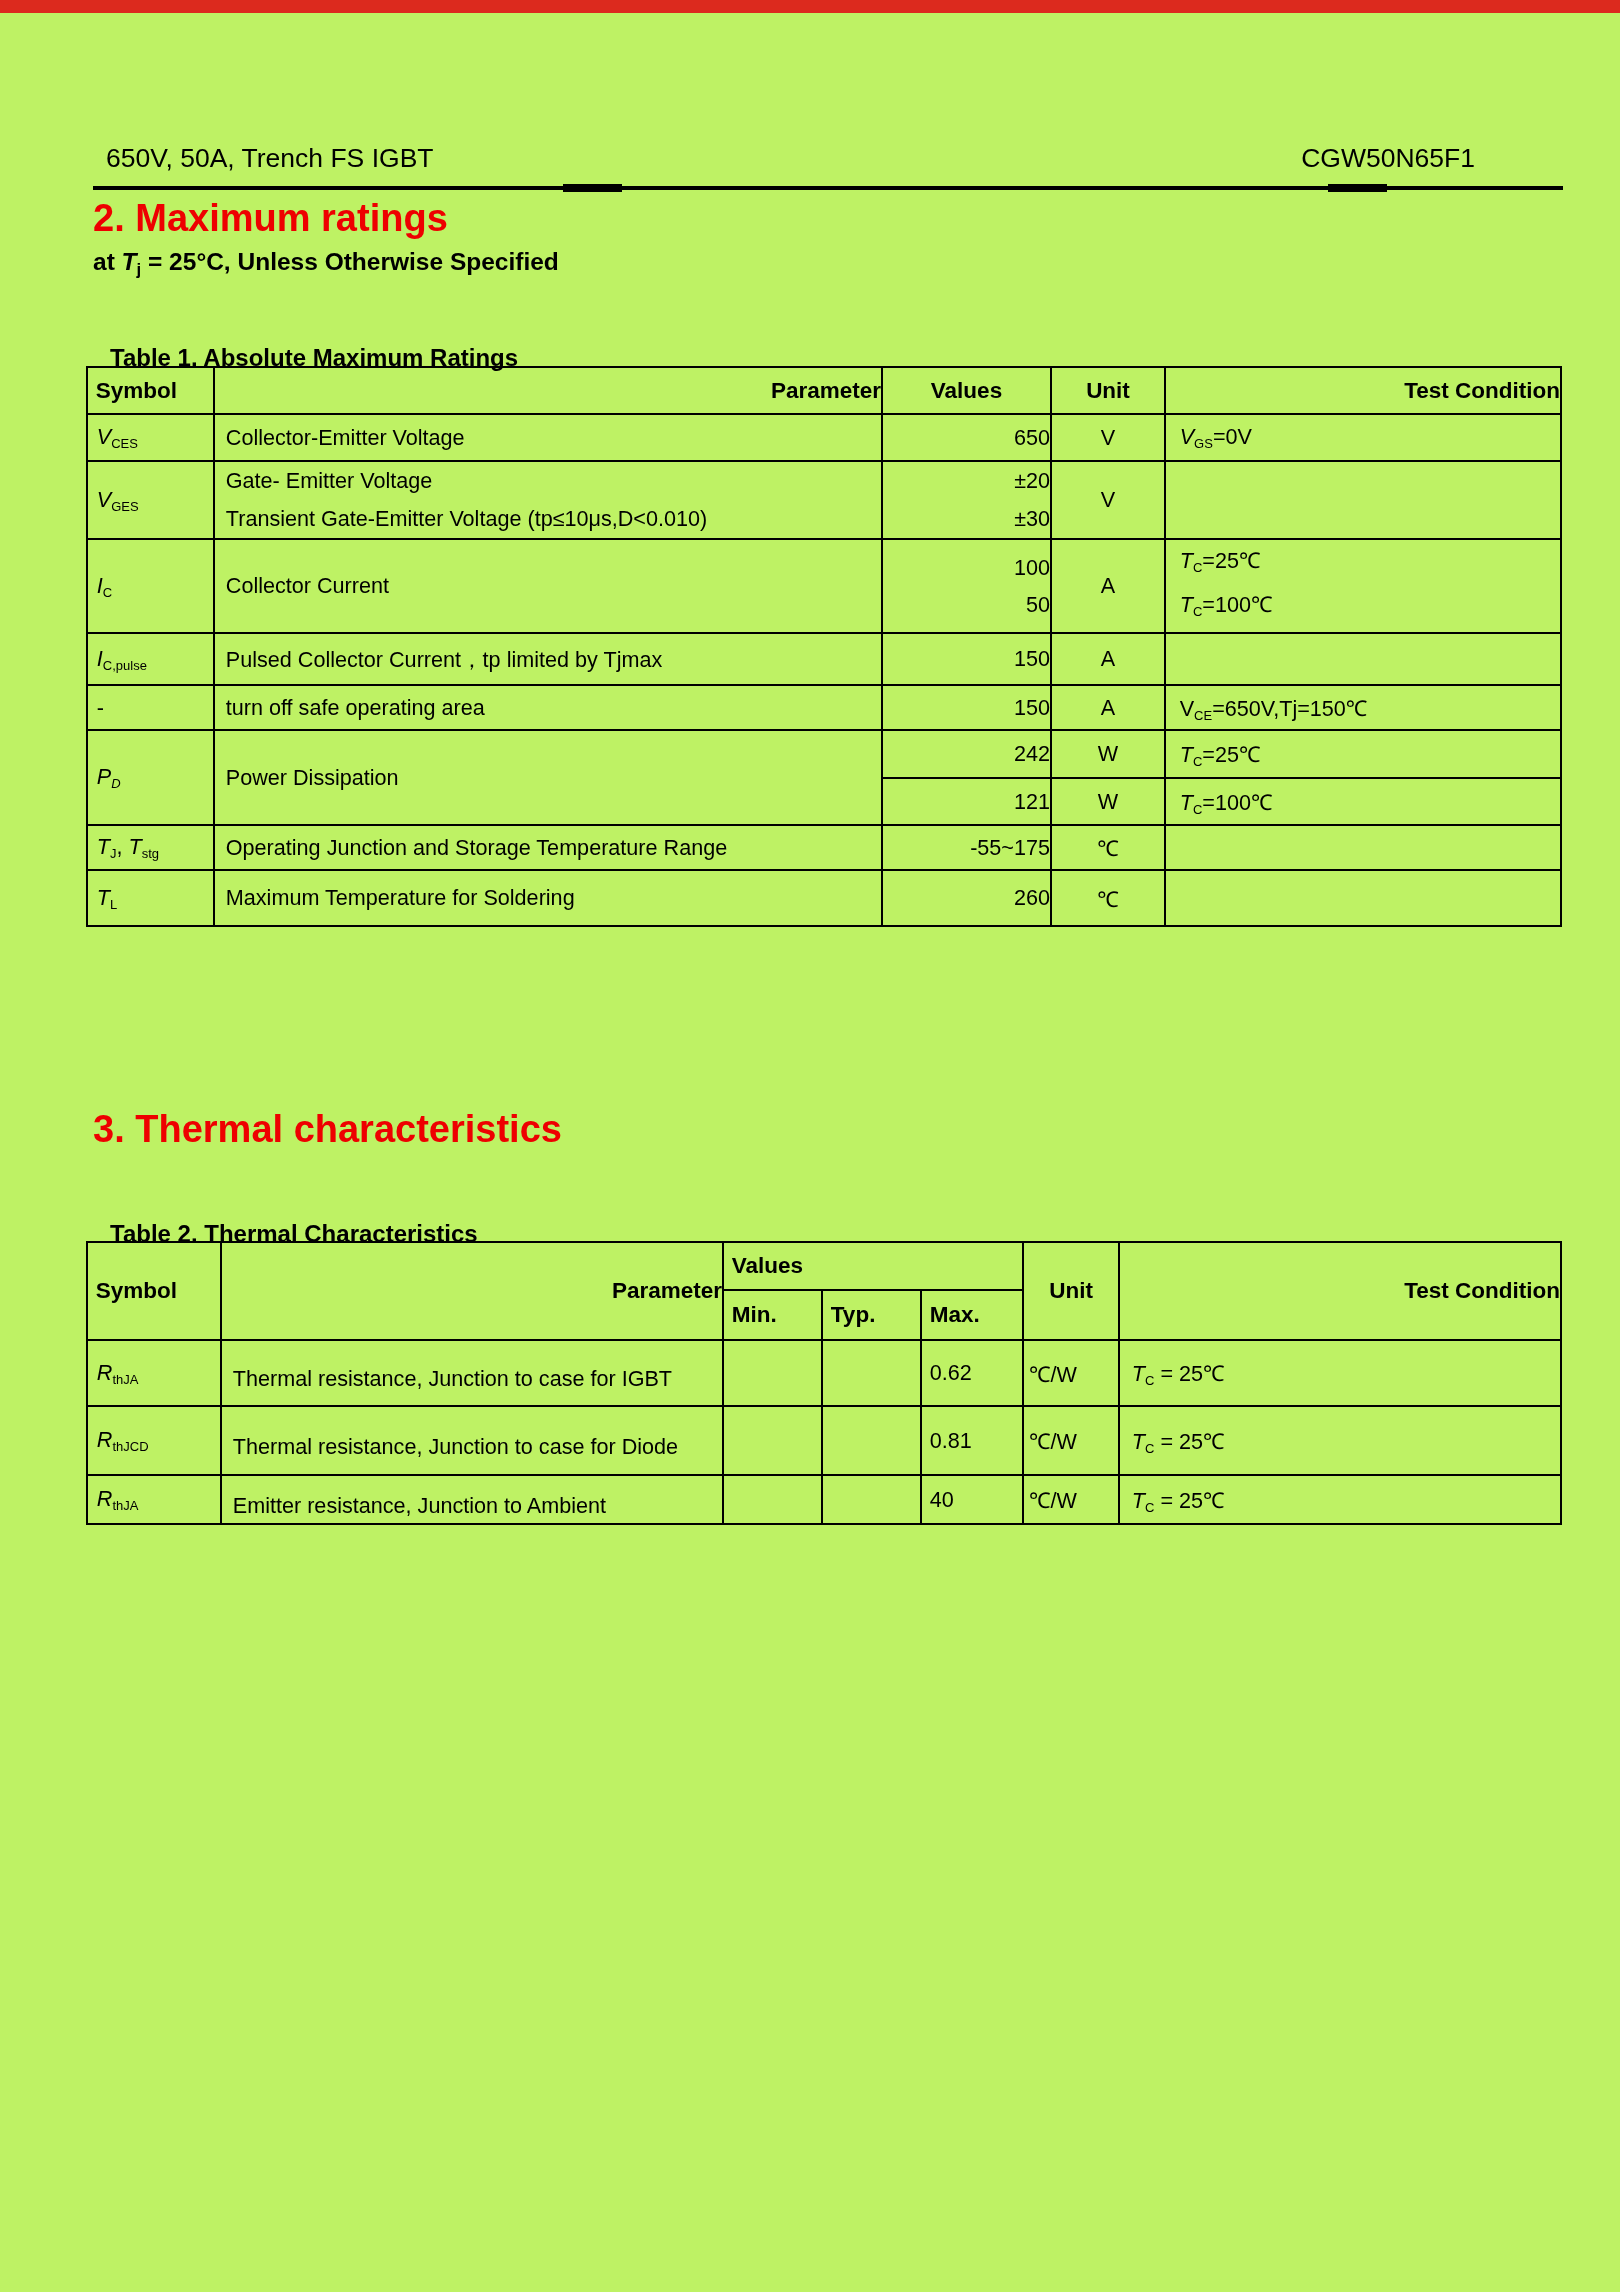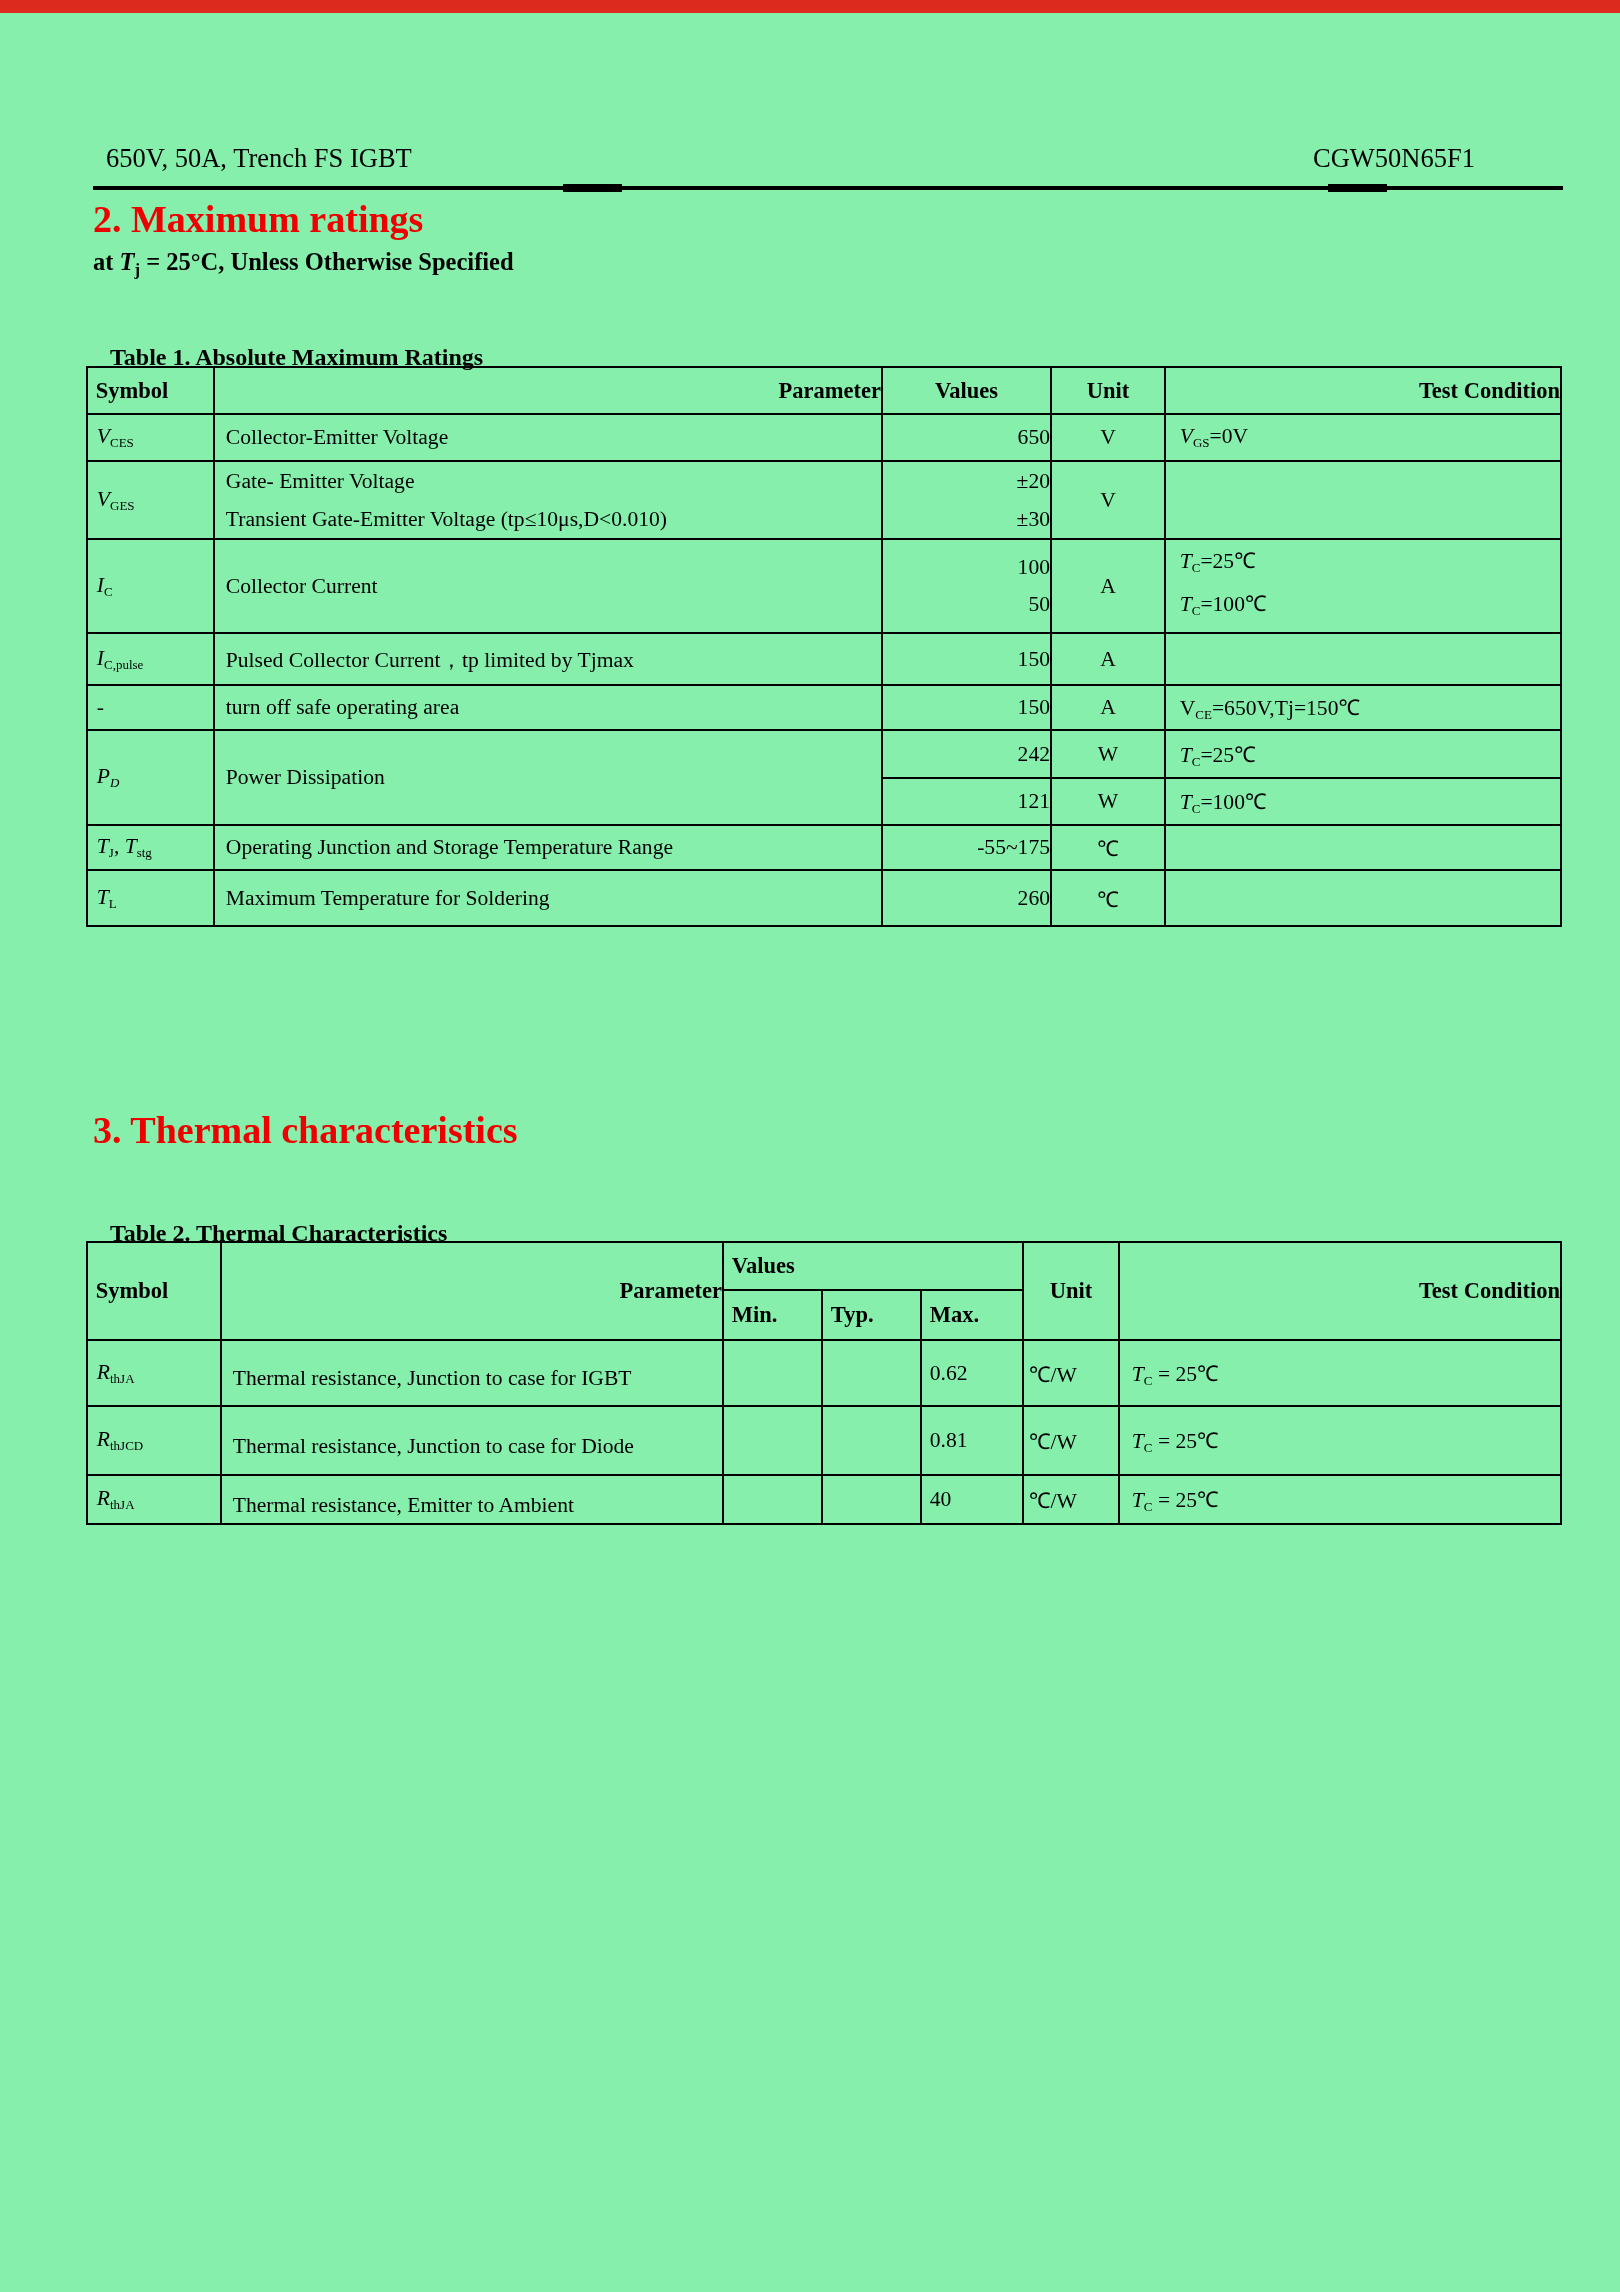--- a/index.html
+++ b/index.html
@@ -1,17 +1,17 @@
 <!DOCTYPE html>
 <html style="--accent: #ee0000; --brand: #dc2a1e;"><head>
 <meta charset="utf-8">
 <style>
   html,body{margin:0;padding:0;background:#fff;}
-  .page{position:relative;width:1620px;height:2293px;background:#86efac;
-        font-family:Liberation Serif, serif;color:#000;overflow:hidden;}
+  .page{position:relative;width:1620px;height:2293px;background:#bef264;
+        font-family:Liberation Sans, sans-serif;color:#000;overflow:hidden;}
 
   .brand-bar{position:absolute;top:0;left:0;width:1620px;height:12.7px;background:var(--brand,#dc2a1e);}
 
   .doc-header{position:absolute;top:143px;left:106px;right:145px;display:flex;
               justify-content:space-between;font-size:26.5px;line-height:31px;}
   .header-rule{position:absolute;top:186px;left:93px;width:1470px;height:3.9px;background:#000;}
   .rule-thick{position:absolute;top:-2px;height:7.8px;width:59px;background:#000;}
   .rule-thick.a{left:470px;}
   .rule-thick.b{left:1235px;}
 
@@ -208,21 +208,21 @@
       <td class="sym"><span class="it">R</span><span class="sub">thJCD</span></td>
       <td class="param just">Thermal resistance, Junction to case for Diode</td>
       <td class="v"></td>
       <td class="v"></td>
       <td class="v">0.81</td>
       <td class="unit2">℃/W</td>
       <td class="test"><span class="it">T</span><span class="sub">C</span><span> = 25℃</span></td>
     </tr>
     <tr style="height:49px">
       <td class="sym"><span class="it">R</span><span class="sub">thJA</span></td>
-      <td class="param">Thermal resistance, Emitter to Ambient</td>
+      <td class="param">Emitter resistance, Junction to Ambient</td>
       <td class="v"></td>
       <td class="v"></td>
       <td class="v">40</td>
       <td class="unit2">℃/W</td>
       <td class="test"><span class="it">T</span><span class="sub">C</span><span> = 25℃</span></td>
     </tr>
   </tbody>
     </table>
 
 </div>

